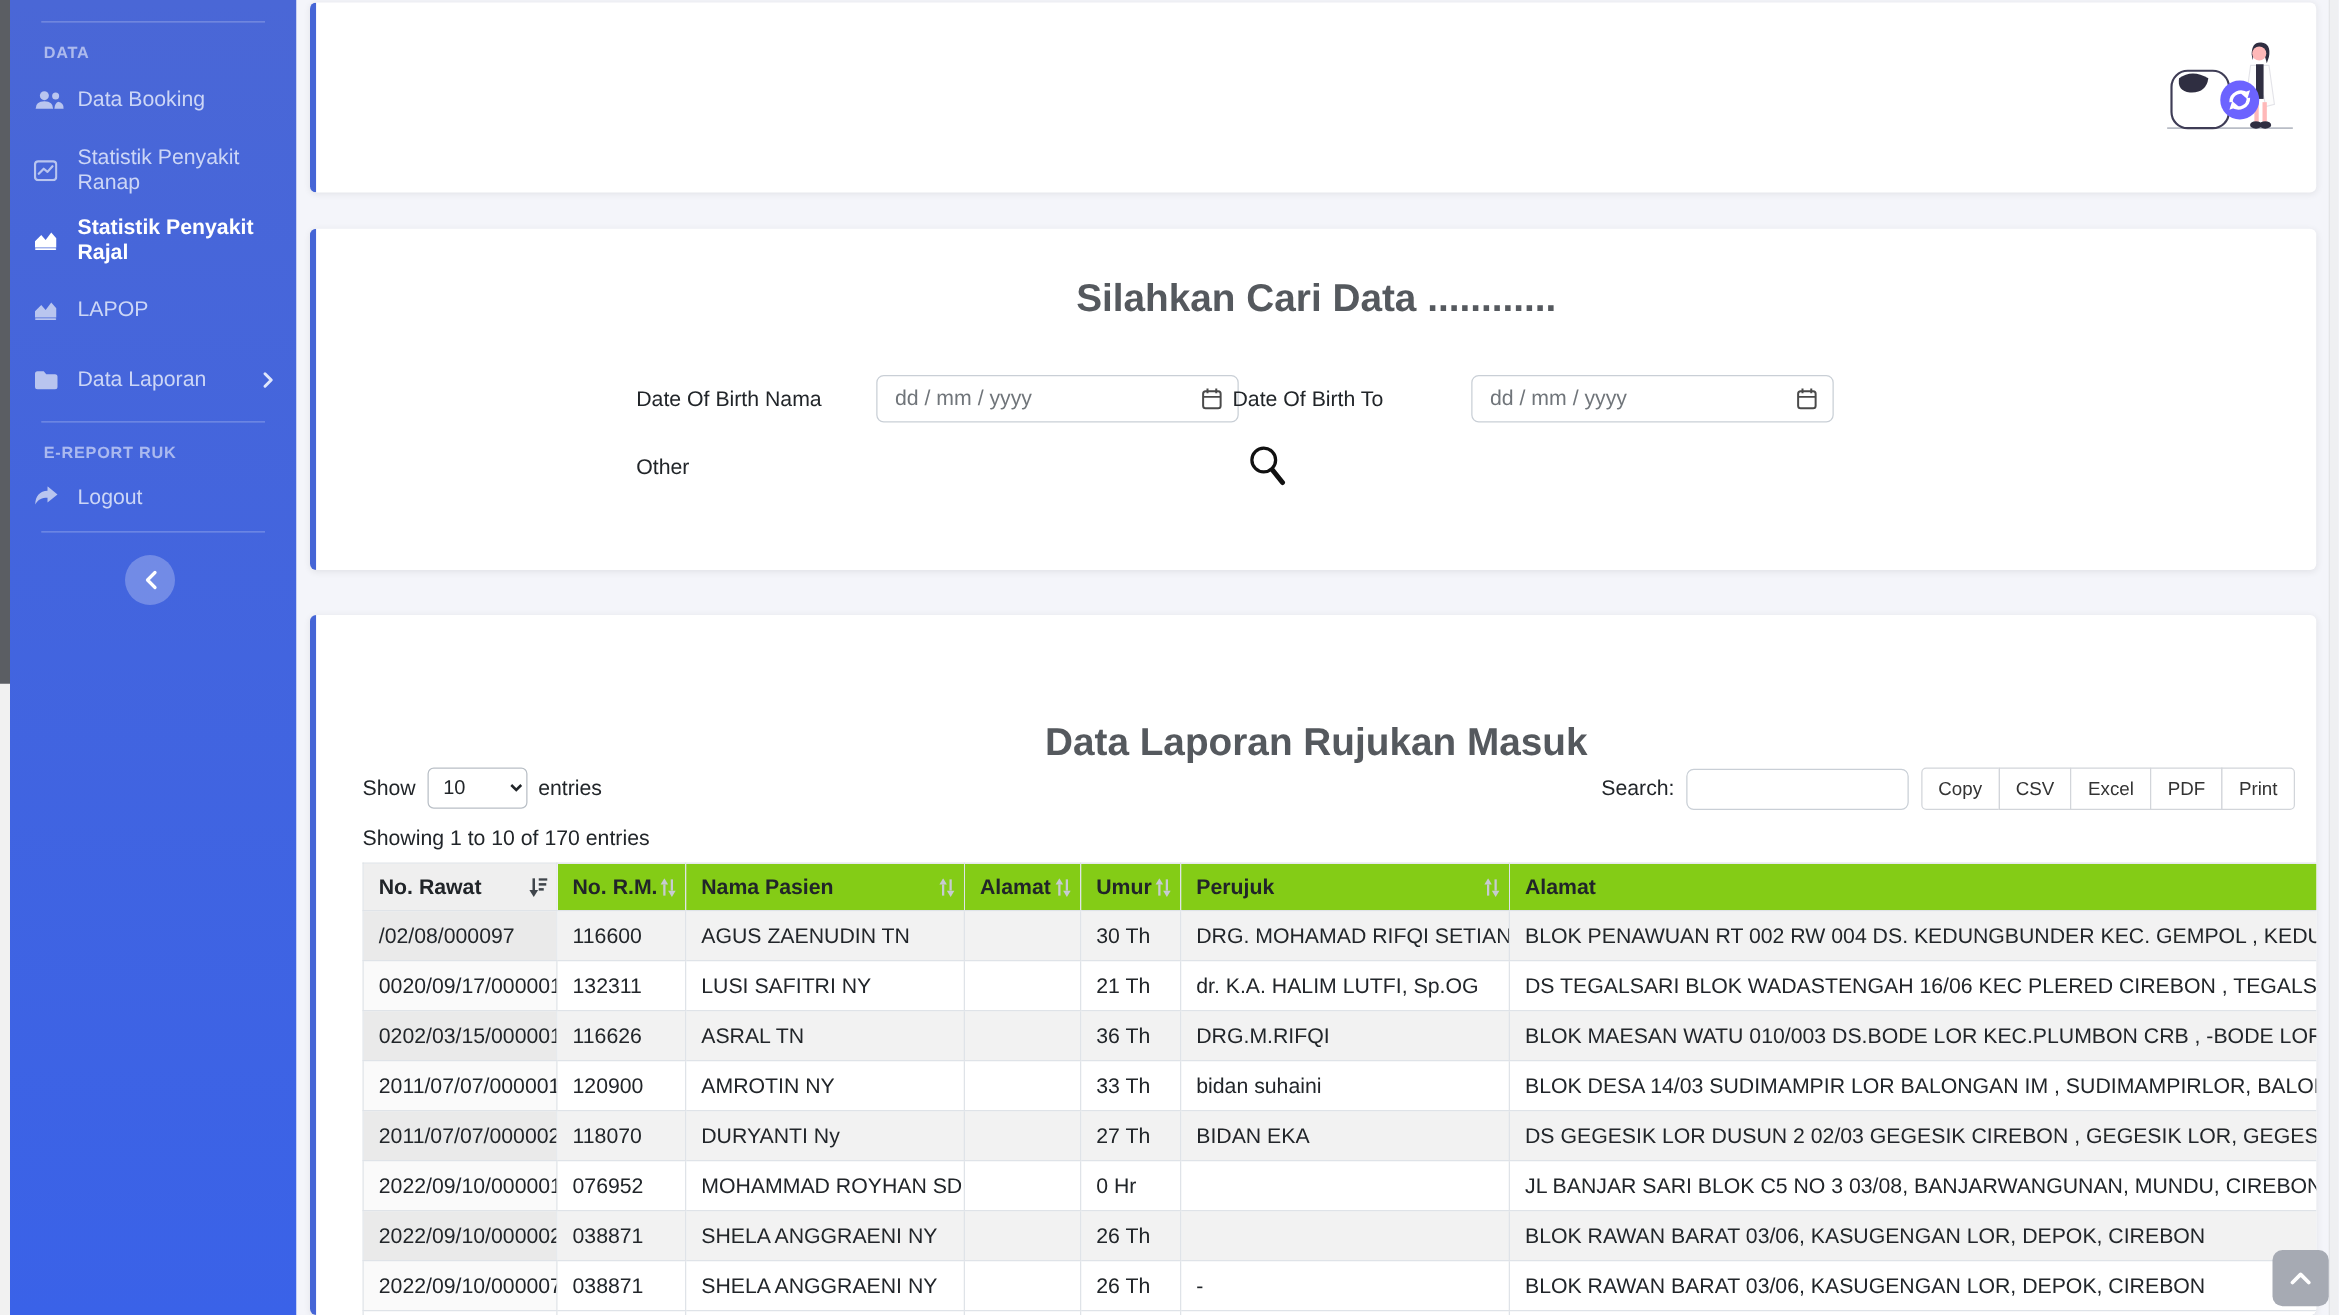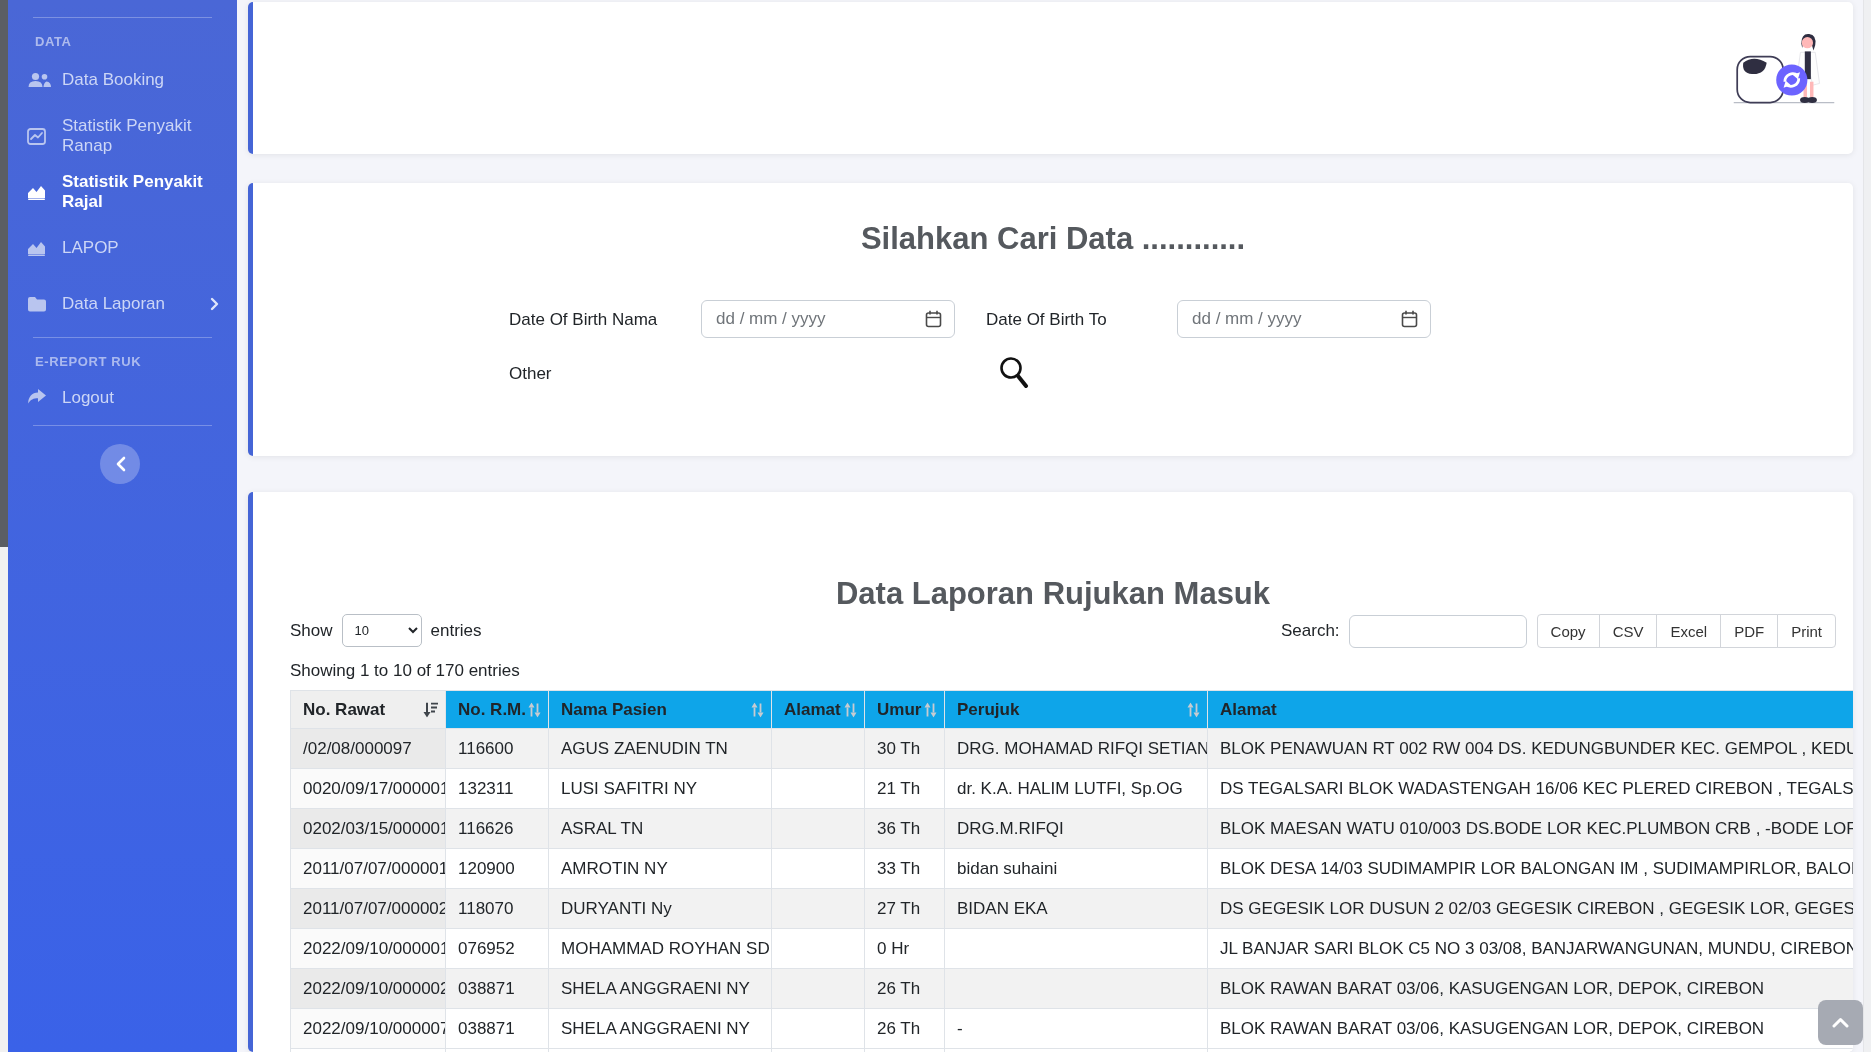--- a/index.html
+++ b/index.html
@@ -33,49 +33,49 @@
   
   .card { position:absolute; background:#fff; border-radius:5px; border-left:5px solid #4565d6;
     box-shadow:0 1px 6px rgba(0,0,0,0.08); }
   .header-card { left:248px; top:2px; width:1605px; height:152px; }
   .page-title { position:absolute; left:26px; top:66px; font-size:26px; color:#6a7684; }
   .app-logo { position:absolute; right:16px; top:26px; width:106px; height:78px; }
 
   .search-card { left:248px; top:183px; width:1605px; height:273px; }
   .sp-title { position:absolute; top:38px; left:0; right:0; text-align:center; font-size:31px; color:#55595e; }
   .fld-label { position:absolute; font-size:17px; color:#212529; }
-  .date-input { position:absolute; width:254px; height:38px; border:1px solid #c9cfd6; border-radius:6px;
+  .date-input { position:absolute; width:290px; height:38px; border:1px solid #c9cfd6; border-radius:6px;
     background:#fff; display:flex; align-items:center; padding:0 12px 0 14px; cursor:text; }
   .date-ph { font-size:17px; color:#70757a; flex:1; }
   .text-input { position:absolute; width:254px; height:38px; border:1px solid #c9cfd6; border-radius:6px;
     background:#fff; padding:0 14px; font-size:17px; font-family:inherit; color:#212529; }
   .text-input::placeholder { color:#9aa1a8; }
   .search-glass { position:absolute; left:744px; top:172px; width:34px; height:36px; cursor:pointer; }
 
   .table-card { left:248px; top:492px; width:1605px; height:560px; overflow:hidden; }
   .tp-title { position:absolute; top:84px; left:0; right:0; text-align:center; font-size:31px; color:#55595e; }
   .show-group { position:absolute; left:37px; top:122px; display:flex; align-items:center; gap:9px; font-size:17px; }
-  .len-select { width:80px; height:33px; border:1px solid #b9bfc6; border-radius:5px; font-size:13px;
+  .len-select { width:80px; height:33px; border:1px solid #b9bfc6; border-radius:5px; font-size:16px;
     font-family:inherit; padding:0 4px 0 8px; color:#212529; background:#fff; }
   .search-group { position:absolute; right:17px; top:122px; display:flex; align-items:center; }
   .search-group label { font-size:17px; margin-right:9px; }
   .dt-search { width:178px; height:33px; border:1px solid #c9cfd6; border-radius:6px; padding:0 10px;
     font-size:16px; font-family:inherit; }
   .btn-group { display:flex; margin-left:10px; }
   .dt-btn { height:34px; padding:0 13px; background:#fff; border:1px solid #d2d5da; color:#333;
     font-size:15px; font-family:inherit; margin-left:-1px; cursor:pointer; }
   .dt-btn:first-child { border-radius:4px 0 0 4px; margin-left:0; }
   .dt-btn:last-child { border-radius:0 4px 4px 0; }
   .dt-info { position:absolute; left:37px; top:169px; font-size:17px; color:#212529; }
 
   table.dt { position:absolute; left:37px; top:198px; border-collapse:collapse; table-layout:fixed;
     width:1870px; font-size:17px; background:#fff; }
   .dt th, .dt td { border:1px solid #dfe3e8; padding:0 12px; white-space:nowrap; overflow:hidden;
     text-align:left; vertical-align:middle; }
-  .dt thead th { height:38px; font-weight:bold; position:relative; padding-right:32px; background:#0ea5e9; }
+  .dt thead th { height:38px; font-weight:bold; position:relative; padding-right:32px; background:#84cc16; }
   .dt thead th.sorted { background:#efefef; }
   .dt tbody td { height:40px; }
   .dt tbody tr:nth-child(odd) td { background:#f2f2f2; }
   .dt tbody tr:nth-child(odd) td.sorted-col { background:#eaeaea; }
   .dt tbody tr:nth-child(even) td.sorted-col { background:#fafafa; }
   .dt tbody tr.partial td { background:#fff; }
   .sort-ic { position:absolute; right:7px; top:50%; transform:translateY(-50%); display:flex; color:#c7cbd1; }
   .sort-ic.active { color:#3f454b; }
 
   .back-to-top { position:absolute; left:1818px; top:1000px; width:45px; height:45px; border-radius:8px;

